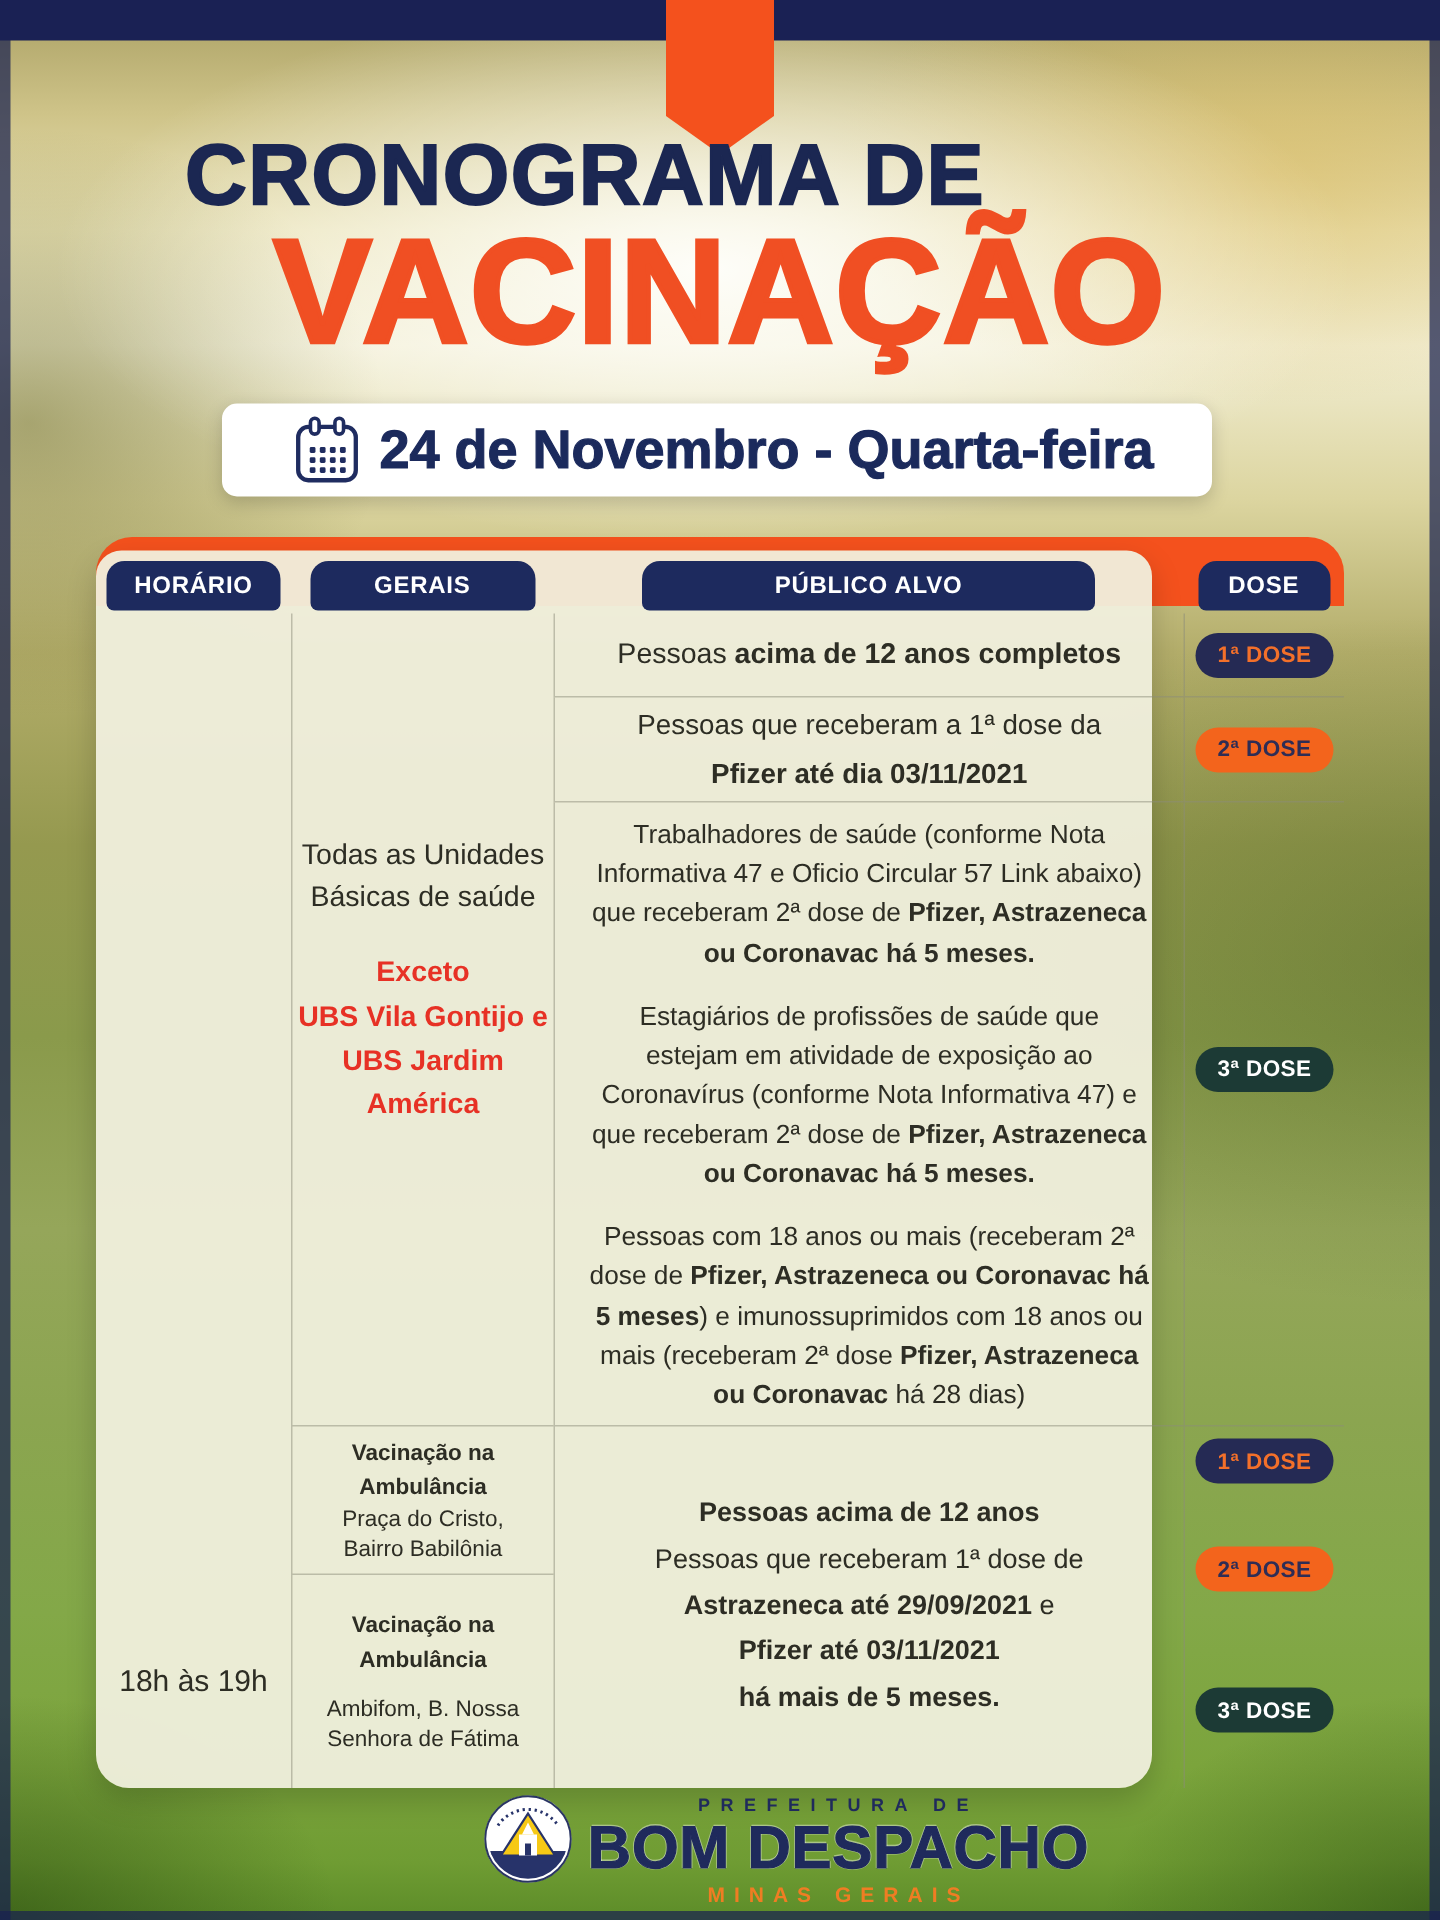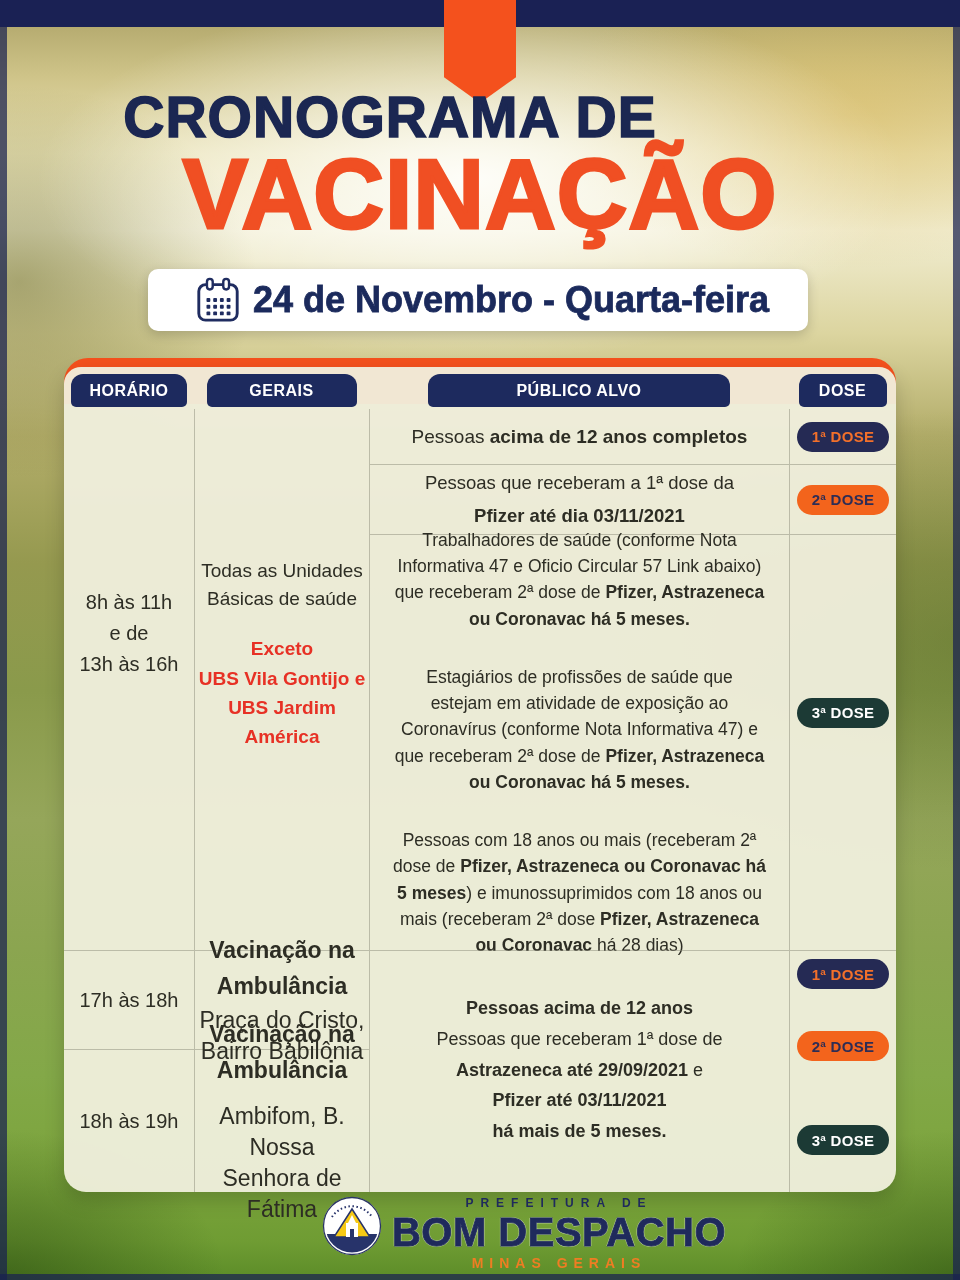--- a/index.html
+++ b/index.html
@@ -42,21 +42,21 @@
   .datepill { position:absolute; left:148px; top:269px; width:660px; height:62px;
               background:#fff; border-radius:10px; box-shadow:0 4px 12px rgba(0,0,0,.18);
               display:flex; align-items:center; }
   .datepill svg { margin-left:46px; flex:0 0 auto; }
   .datetext { flex:1; text-align:center; font-size:36px; font-weight:700; color:#1b2a5c;
               -webkit-text-stroke:.8px #1b2a5c; padding-right:28px; }
 
   
   .table-orange { position:absolute; left:64px; top:358px; width:832px; height:46px;
                   background:#f4511d; border-radius:24px 24px 0 0; }
-  .tbl { position:absolute; left:64px; top:367px; width:832px; height:825px;
+  .tbl { position:absolute; left:64px; top:367px; width:704px; height:825px;
          background:rgba(240,239,221,.95); border-radius:17px 17px 22px 22px;
          box-shadow:0 8px 20px rgba(0,0,0,.18);
          display:grid;
          grid-template-columns:130px 175px 420px 107px;
          grid-template-rows:42px 56px 70px 415px 100px 142px;
          color:#2d2d24; }
   .cell { position:relative; }
   .hd { display:flex; justify-content:center; align-items:flex-start; padding-top:7px; }
   .pill { background:#1d2a5e; color:#fff; font-weight:700; font-size:16px; letter-spacing:.5px;
           height:33px; display:flex; align-items:center; justify-content:center;
@@ -82,41 +82,41 @@
   .red { font-weight:700; color:#e73125; }
 
   .c-hor1 { font-size:20px; line-height:1.55; padding-top:178px; text-align:center; }
   .c-loc1 { font-size:19px; line-height:1.45; padding-top:148px; text-align:center; }
   .c-loc1 .exceto { margin-top:22px; line-height:1.55; }
 
   .c-pub1 { display:flex; align-items:center; justify-content:center; font-size:19px; }
   .c-pub2 { display:flex; flex-direction:column; align-items:center; justify-content:center;
             font-size:18.5px; line-height:1.75; }
   .c-pub3 { display:flex; flex-direction:column; justify-content:center; align-items:center;
-            font-size:17.5px; line-height:1.5; padding:0 12px; gap:32px; }
+            font-size:17.5px; line-height:1.5; padding:0 12px; gap:16px; }
   .c-pub4 { display:flex; flex-direction:column; justify-content:center; align-items:center;
             font-size:18px; line-height:1.72; padding:7px 8px 10px; }
 
   .c-dos1,.c-dos2 { display:flex; align-items:center; justify-content:center; }
   .c-dos3 { display:flex; align-items:center; justify-content:center; }
   .c-dos3 .badge { transform:translateY(-30px); }
   .c-dos4 { }
   .c-dos4 .badge { position:absolute; left:50%; transform:translateX(-50%); }
   .c-dos4 .badge.p1 { top:8px; } .c-dos4 .badge.p2 { top:80px; } .c-dos4 .badge.p3 { top:174px; }
 
   .badge { height:30px; min-width:92px; padding:0 12px; border-radius:16px;
            display:flex; align-items:center; justify-content:center;
            font-size:15px; font-weight:700; letter-spacing:.3px; white-space:nowrap; }
   .badge.navy   { background:#252a54; color:#f3702a; }
   .badge.orange { background:#f3641c; color:#2e2d55; }
   .badge.teal   { background:#1c3a35; color:#fff; }
 
   .c-hor2,.c-hor3 { display:flex; align-items:center; justify-content:center; font-size:20px; }
   .c-loc2,.c-loc3 { display:flex; flex-direction:column; align-items:center; justify-content:center;
-                    font-size:23px; line-height:1.35; }
+                    font-size:15px; line-height:1.35; }
   .c-loc2 .main,.c-loc3 .main { line-height:1.55; }
   .c-loc3 .sub { margin-top:12px; }
 
   
   .footer { position:absolute; left:0; top:1196px; width:960px; height:80px;
             display:flex; align-items:flex-start; justify-content:center; gap:10px;margin-left:44px; }
   .f-col { text-align:center; }
   .f1 { font-size:12px; font-weight:700; letter-spacing:7px; color:#1f2a5c; }
   .f2 { font-size:40px; font-weight:700; color:#1f2a5c; letter-spacing:.5px;
         -webkit-text-stroke:.8px #1f2a5c;
@@ -171,25 +171,20 @@
     <div class="cell hd c-hd2">
         <span class="pill w2">GERAIS</span>
       </div>
     <div class="cell hd c-hd3">
         <span class="pill w3">PÚBLICO ALVO</span>
       </div>
     <div class="cell hd c-hd4">
         <span class="pill w4">DOSE</span>
       </div>
 
-    <div class="cell c-hor1 rich">
-        <div class="ln"><span>8h às 11h</span></div>
-        <div class="ln"><span>e de</span></div>
-        <div class="ln"><span>13h às 16h</span></div>
-      </div>
     <div class="cell c-loc1 bl">
       <div class="rich">
           <div class="ln"><span>Todas as Unidades</span></div>
           <div class="ln"><span>Básicas de saúde</span></div>
         </div>
       <div class="rich exceto">
           <div class="ln"><span class="red">Exceto</span></div>
           <div class="ln"><span class="red">UBS Vila Gontijo e</span></div>
           <div class="ln"><span class="red">UBS Jardim América</span></div>
         </div>
@@ -233,25 +228,20 @@
           <div class="ln"><span>dose de </span><span class="b">Pfizer, Astrazeneca ou Coronavac há</span></div>
           <div class="ln"><span class="b">5 meses</span><span>) e imunossuprimidos com 18 anos ou</span></div>
           <div class="ln"><span>mais (receberam 2ª dose </span><span class="b">Pfizer, Astrazeneca</span></div>
           <div class="ln"><span class="b">ou Coronavac</span><span> há 28 dias)</span></div>
         </div>
     </div>
     <div class="cell c-dos3 bl">
         <span class="badge teal">3ª DOSE</span>
       </div>
 
-    <div class="cell c-hor2 bt bb">
-        <div class="rich">
-          <div class="ln"><span>17h às 18h</span></div>
-        </div>
-      </div>
     <div class="cell c-loc2 bl bt bb">
       <div class="rich main">
           <div class="ln"><span class="b">Vacinação na</span></div>
           <div class="ln"><span class="b">Ambulância</span></div>
         </div>
       <div class="rich sub">
           <div class="ln"><span>Praça do Cristo,</span></div>
           <div class="ln"><span>Bairro Babilônia</span></div>
         </div>
     </div>

